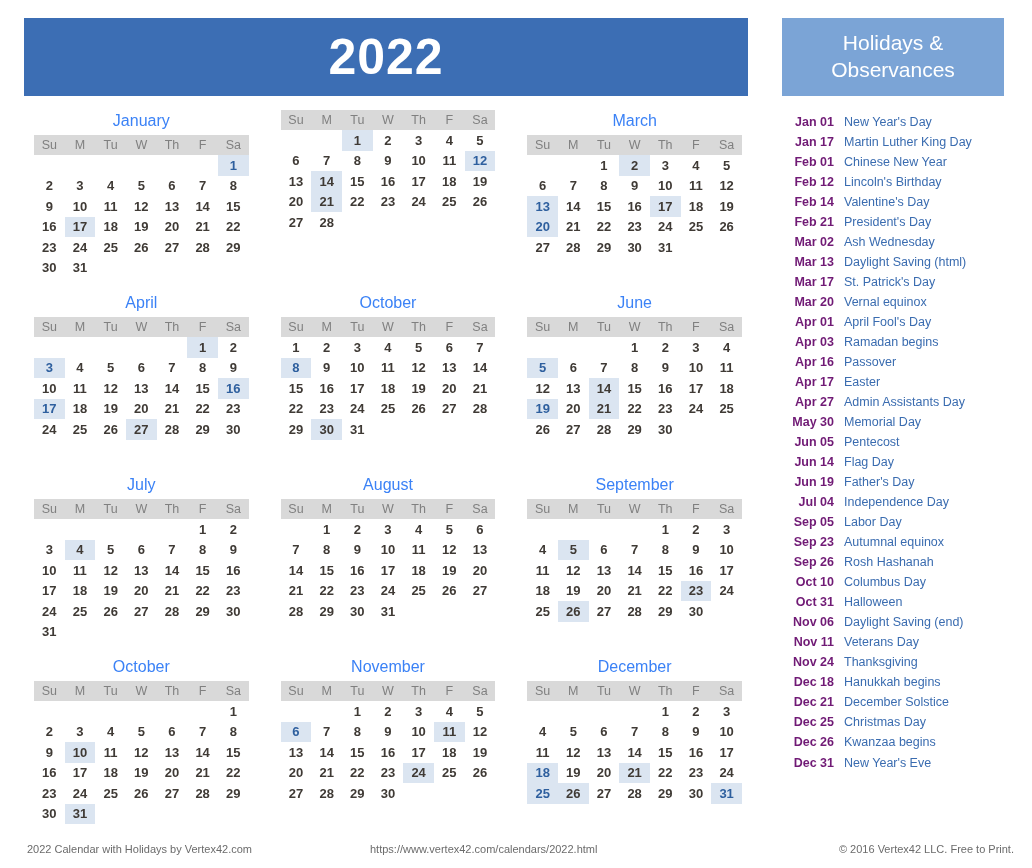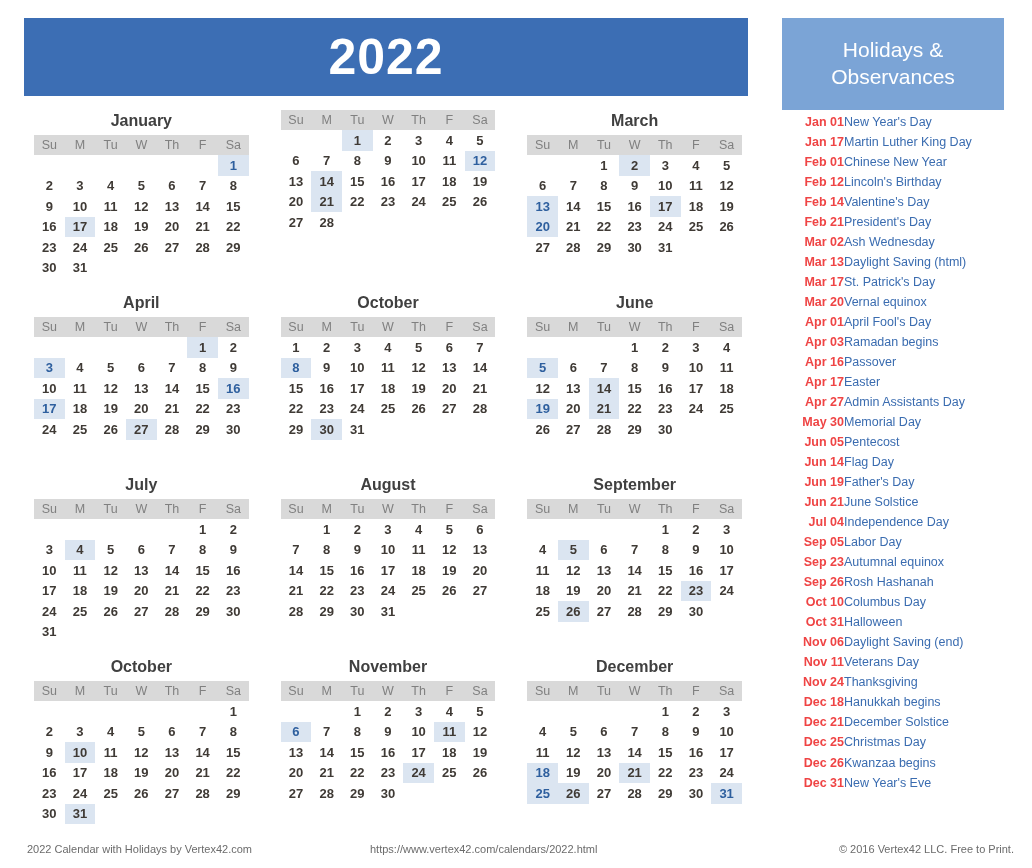--- a/index.html
+++ b/index.html
@@ -39,21 +39,21 @@
     letter-spacing: 1px;
     line-height: 1;
   }
 
   
   .holidays-banner {
     position: absolute;
     left: 782px;
     top: 18px;
     width: 222px;
-    height: 92px;
+    height: 78px;
     background: #7ba4d6;
     display: flex;
     flex-direction: column;
     align-items: center;
     justify-content: center;
     text-align: center;
   }
   .holidays-banner .hb-line {
     color: #ffffff;
     font-size: 21px;
@@ -70,23 +70,23 @@
     display: grid;
     grid-template-columns: repeat(3, 1fr);
     grid-auto-rows: 182px;
   }
   .month {
     padding: 0 16px;
     box-sizing: border-box;
   }
   .month-title {
     text-align: center;
-    color: #404040;
+    color: #3b82f6;
     font-size: 16px;
-    font-weight: bold;
+    font-weight: normal;
     height: 22px;
     line-height: 22px;
     margin-bottom: 3px;
   }
   table.month-table {
     width: 100%;
     border-collapse: collapse;
     table-layout: fixed;
   }
   table.month-table th {
@@ -124,23 +124,23 @@
   }
   .holiday-row {
     display: flex;
     height: 20.03px;
     align-items: center;
     font-size: 12.5px;
   }
   .holiday-row .h-date {
     width: 62px;
     text-align: right;
-    color: #ef4444;
+    color: #701a75;
     font-weight: bold;
-    padding-right: 0;
+    padding-right: 10px;
     box-sizing: border-box;
     flex: none;
   }
   .holiday-row .h-name {
     color: #3a6cb0;
     font-weight: normal;
     white-space: nowrap;
   }
 
   
@@ -1040,24 +1040,20 @@
       </div>
       <div class="holiday-row">
         <span class="h-date">Jun 14</span>
         <span class="h-name">Flag Day</span>
       </div>
       <div class="holiday-row">
         <span class="h-date">Jun 19</span>
         <span class="h-name">Father's Day</span>
       </div>
       <div class="holiday-row">
-        <span class="h-date">Jun 21</span>
-        <span class="h-name">June Solstice</span>
-      </div>
-      <div class="holiday-row">
         <span class="h-date">Jul 04</span>
         <span class="h-name">Independence Day</span>
       </div>
       <div class="holiday-row">
         <span class="h-date">Sep 05</span>
         <span class="h-name">Labor Day</span>
       </div>
       <div class="holiday-row">
         <span class="h-date">Sep 23</span>
         <span class="h-name">Autumnal equinox</span>

